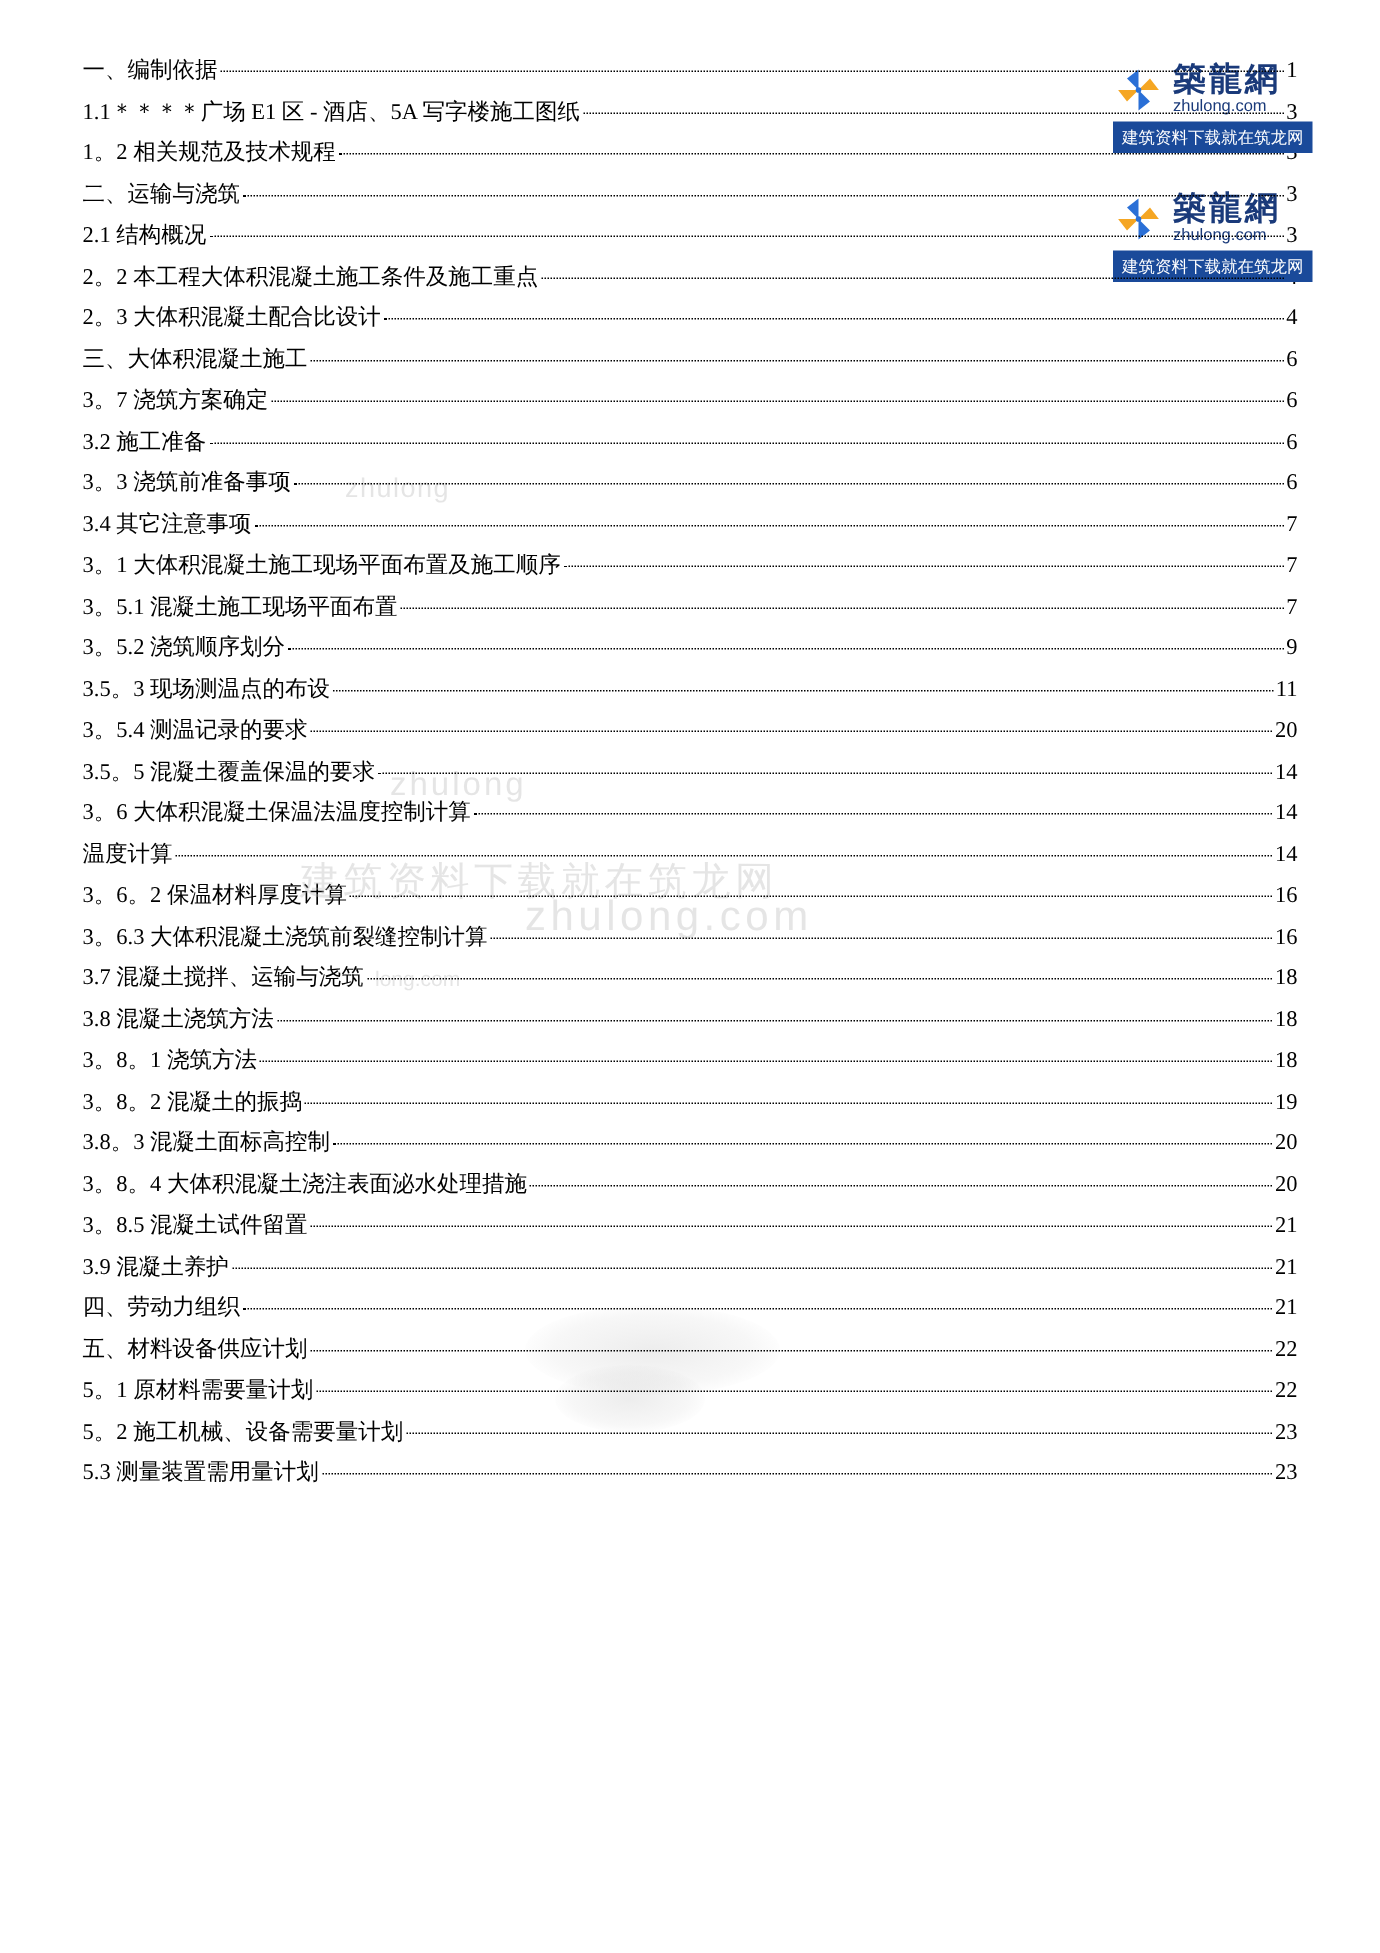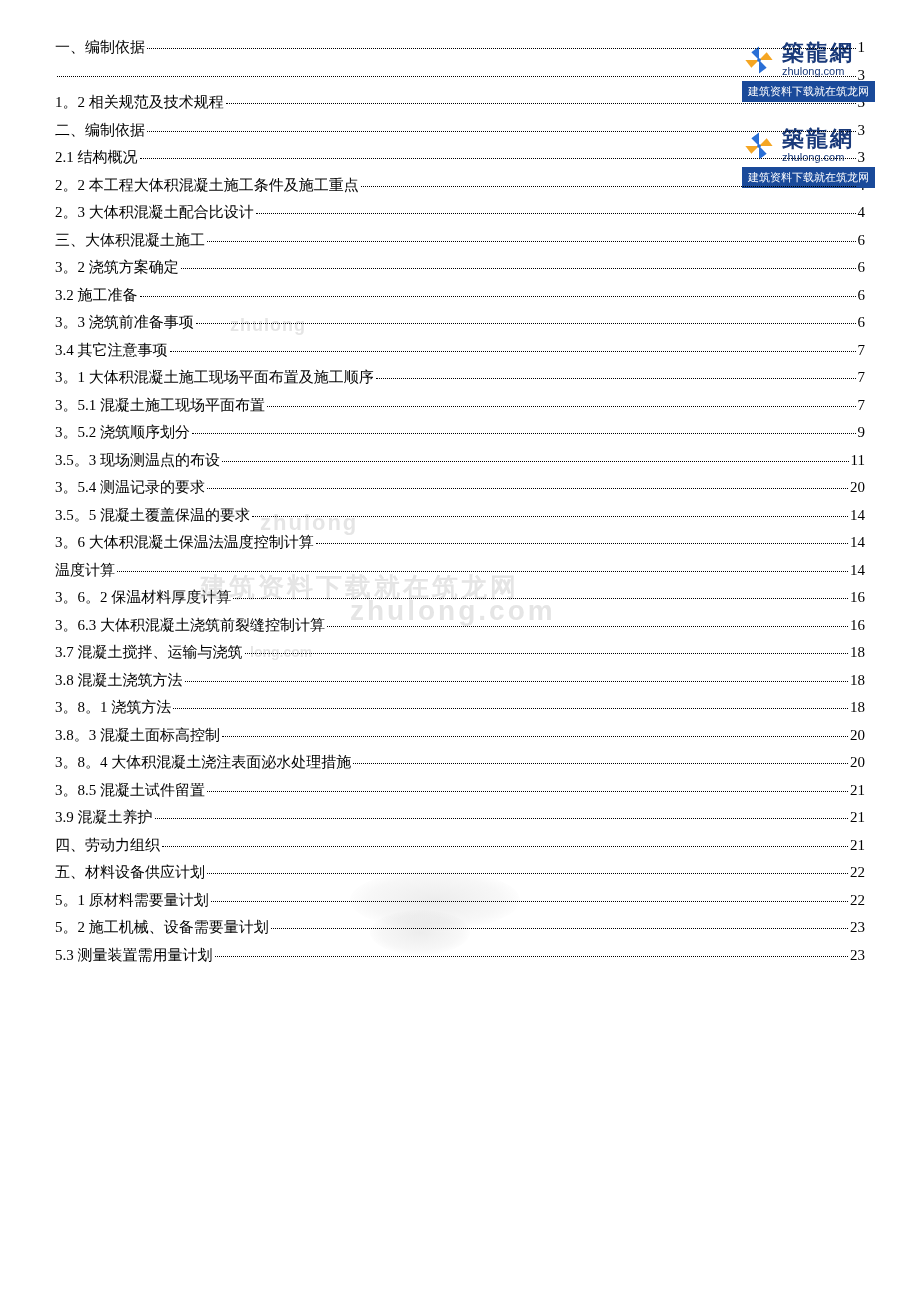--- a/index.html
+++ b/index.html
@@ -100,21 +100,21 @@
       min-width: 10px;
     }
     .toc-page {
       flex-shrink: 0;
     }
     .watermark {
       position: absolute;
       color: rgba(180, 180, 180, 0.35);
       font-family: Arial, sans-serif;
       pointer-events: none;
-      font-weight: bold;
+      font-weight: normal;
     }
     .wm1 {
       top: 315px;
       left: 230px;
       font-size: 18px;
       letter-spacing: 1px;
     }
     .wm2 {
       top: 510px;
       left: 260px;
@@ -209,30 +209,31 @@
   <div class="wm-blob blob2"></div>
 
 
   <div class="toc" id="toc">
       <div class="toc-row">
         <span class="toc-label">一、编制依据</span>
         <span class="toc-dots"></span>
         <span class="toc-page">1</span>
       </div>
       <div class="toc-row">
+        <span class="toc-label">1.1＊＊＊＊广场 E1 区 - 酒店、5A 写字楼施工图纸</span>
         <span class="toc-dots"></span>
         <span class="toc-page">3</span>
       </div>
       <div class="toc-row">
         <span class="toc-label">1。2 相关规范及技术规程</span>
         <span class="toc-dots"></span>
         <span class="toc-page">3</span>
       </div>
       <div class="toc-row">
-        <span class="toc-label">二、编制依据</span>
+        <span class="toc-label">二、运输与浇筑</span>
         <span class="toc-dots"></span>
         <span class="toc-page">3</span>
       </div>
       <div class="toc-row">
         <span class="toc-label">2.1 结构概况</span>
         <span class="toc-dots"></span>
         <span class="toc-page">3</span>
       </div>
       <div class="toc-row">
         <span class="toc-label">2。2 本工程大体积混凝土施工条件及施工重点</span>
@@ -243,21 +244,21 @@
         <span class="toc-label">2。3 大体积混凝土配合比设计</span>
         <span class="toc-dots"></span>
         <span class="toc-page">4</span>
       </div>
       <div class="toc-row">
         <span class="toc-label">三、大体积混凝土施工</span>
         <span class="toc-dots"></span>
         <span class="toc-page">6</span>
       </div>
       <div class="toc-row">
-        <span class="toc-label">3。2 浇筑方案确定</span>
+        <span class="toc-label">3。7 浇筑方案确定</span>
         <span class="toc-dots"></span>
         <span class="toc-page">6</span>
       </div>
       <div class="toc-row">
         <span class="toc-label">3.2 施工准备</span>
         <span class="toc-dots"></span>
         <span class="toc-page">6</span>
       </div>
       <div class="toc-row">
         <span class="toc-label">3。3 浇筑前准备事项</span>
@@ -328,20 +329,25 @@
         <span class="toc-label">3.8 混凝土浇筑方法</span>
         <span class="toc-dots"></span>
         <span class="toc-page">18</span>
       </div>
       <div class="toc-row">
         <span class="toc-label">3。8。1 浇筑方法</span>
         <span class="toc-dots"></span>
         <span class="toc-page">18</span>
       </div>
       <div class="toc-row">
+        <span class="toc-label">3。8。2 混凝土的振捣</span>
+        <span class="toc-dots"></span>
+        <span class="toc-page">19</span>
+      </div>
+      <div class="toc-row">
         <span class="toc-label">3.8。3 混凝土面标高控制</span>
         <span class="toc-dots"></span>
         <span class="toc-page">20</span>
       </div>
       <div class="toc-row">
         <span class="toc-label">3。8。4 大体积混凝土浇注表面泌水处理措施</span>
         <span class="toc-dots"></span>
         <span class="toc-page">20</span>
       </div>
       <div class="toc-row">

